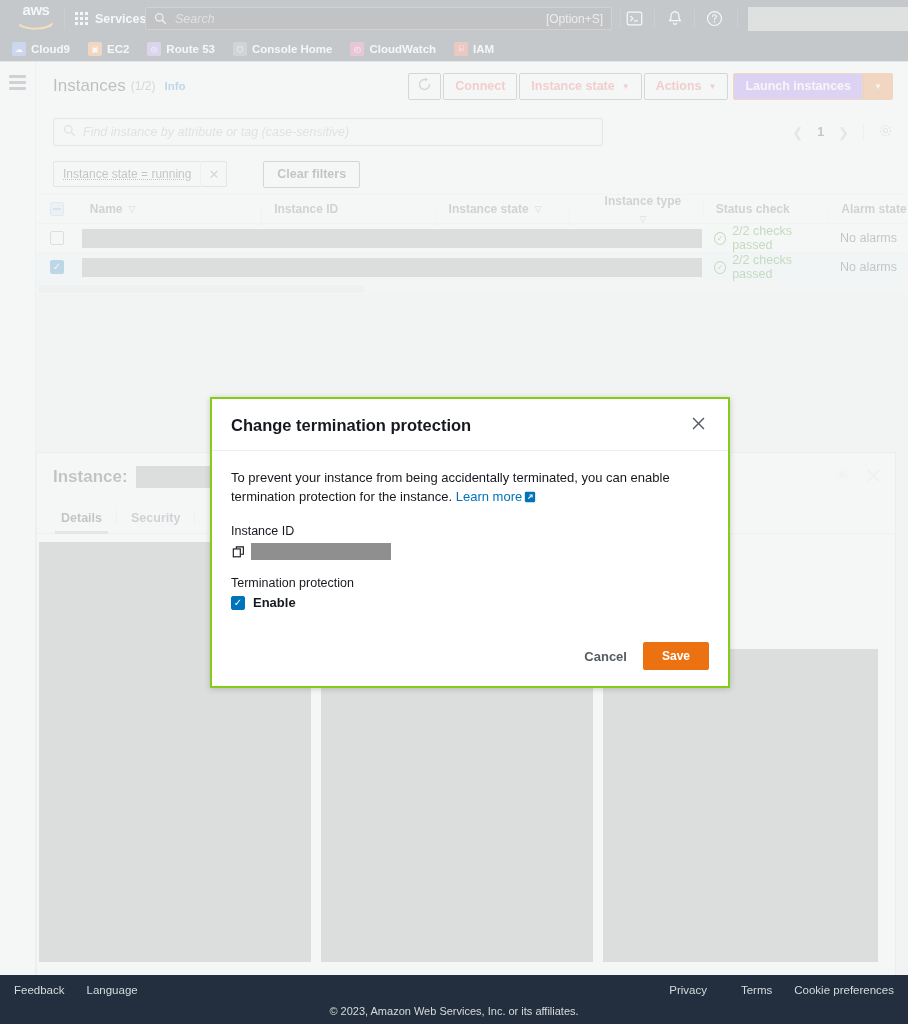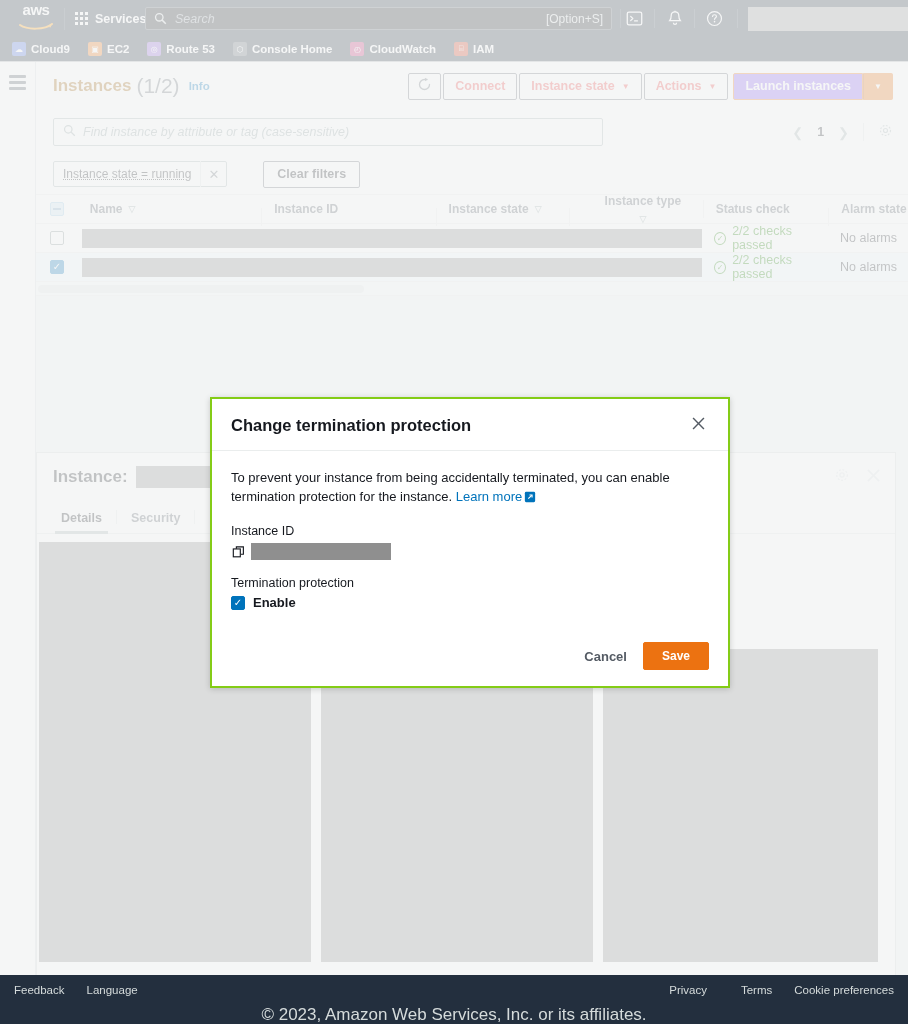--- a/index.html
+++ b/index.html
@@ -84,22 +84,22 @@
     border-left: 1px solid #dcdfe2;
     background: #f2f3f3;
   }
 
   
   .inst-panel { position: absolute; top: 0; left: 0; width: 873px; }
   .inst-header {
     display: flex; align-items: center; height: 48px; padding: 0 16px 0 17px;
     background: #ffffff;
   }
-  .inst-title { font-size: 17px; font-weight: bold; color: #a16207; }
-  .inst-count { font-size: 21px; color: #687078; font-weight: normal; margin-left: 5px; }
+  .inst-title { font-size: 17px; font-weight: normal; color: #000000; }
+  .inst-count { font-size: 12px; color: #687078; font-weight: normal; margin-left: 5px; }
   .inst-info { font-size: 11.5px; color: #0073bb; margin-left: 9px; font-weight: bold; cursor:pointer; }
   .hdr-spacer { flex: 1; }
   .btn {
     height: 27px; border: 1px solid #687078; border-radius: 2px;
     background: #ffffff; color: #ef4444; font-size: 12.5px; font-weight: bold;
     display: flex; align-items: center; justify-content: center; gap: 7px;
     padding: 0 11px; cursor: pointer; margin-left: 2px; white-space: nowrap;
   }
   .btn.icon-only { width: 33px; padding: 0; }
   .btn-primary {
@@ -258,21 +258,21 @@
   }
 
   
   .footer {
     position: absolute; bottom: 0; left: 0; width: 908px; height: 49px;
     background: #232f3e; color: #d5dbdb; font-size: 11.5px;
   }
   .footer-top { display: flex; align-items: center; height: 30px; padding: 0 14px; }
   .footer-link { color: #d5dbdb; margin-right: 22px; cursor: pointer; text-decoration: none; }
   .footer-right { margin-left: auto; display: flex; gap: 22px; }
-  .footer-copy { text-align: center; font-size: 17px; color: #d5dbdb; }
+  .footer-copy { text-align: center; font-size: 11px; color: #d5dbdb; }
 </style>
 </head>
 <body>
 
 <div id="app">
 
   <div class="topnav">
     <div class="aws-logo">
       <div class="wordmark">aws</div>
       <div class="smile">

